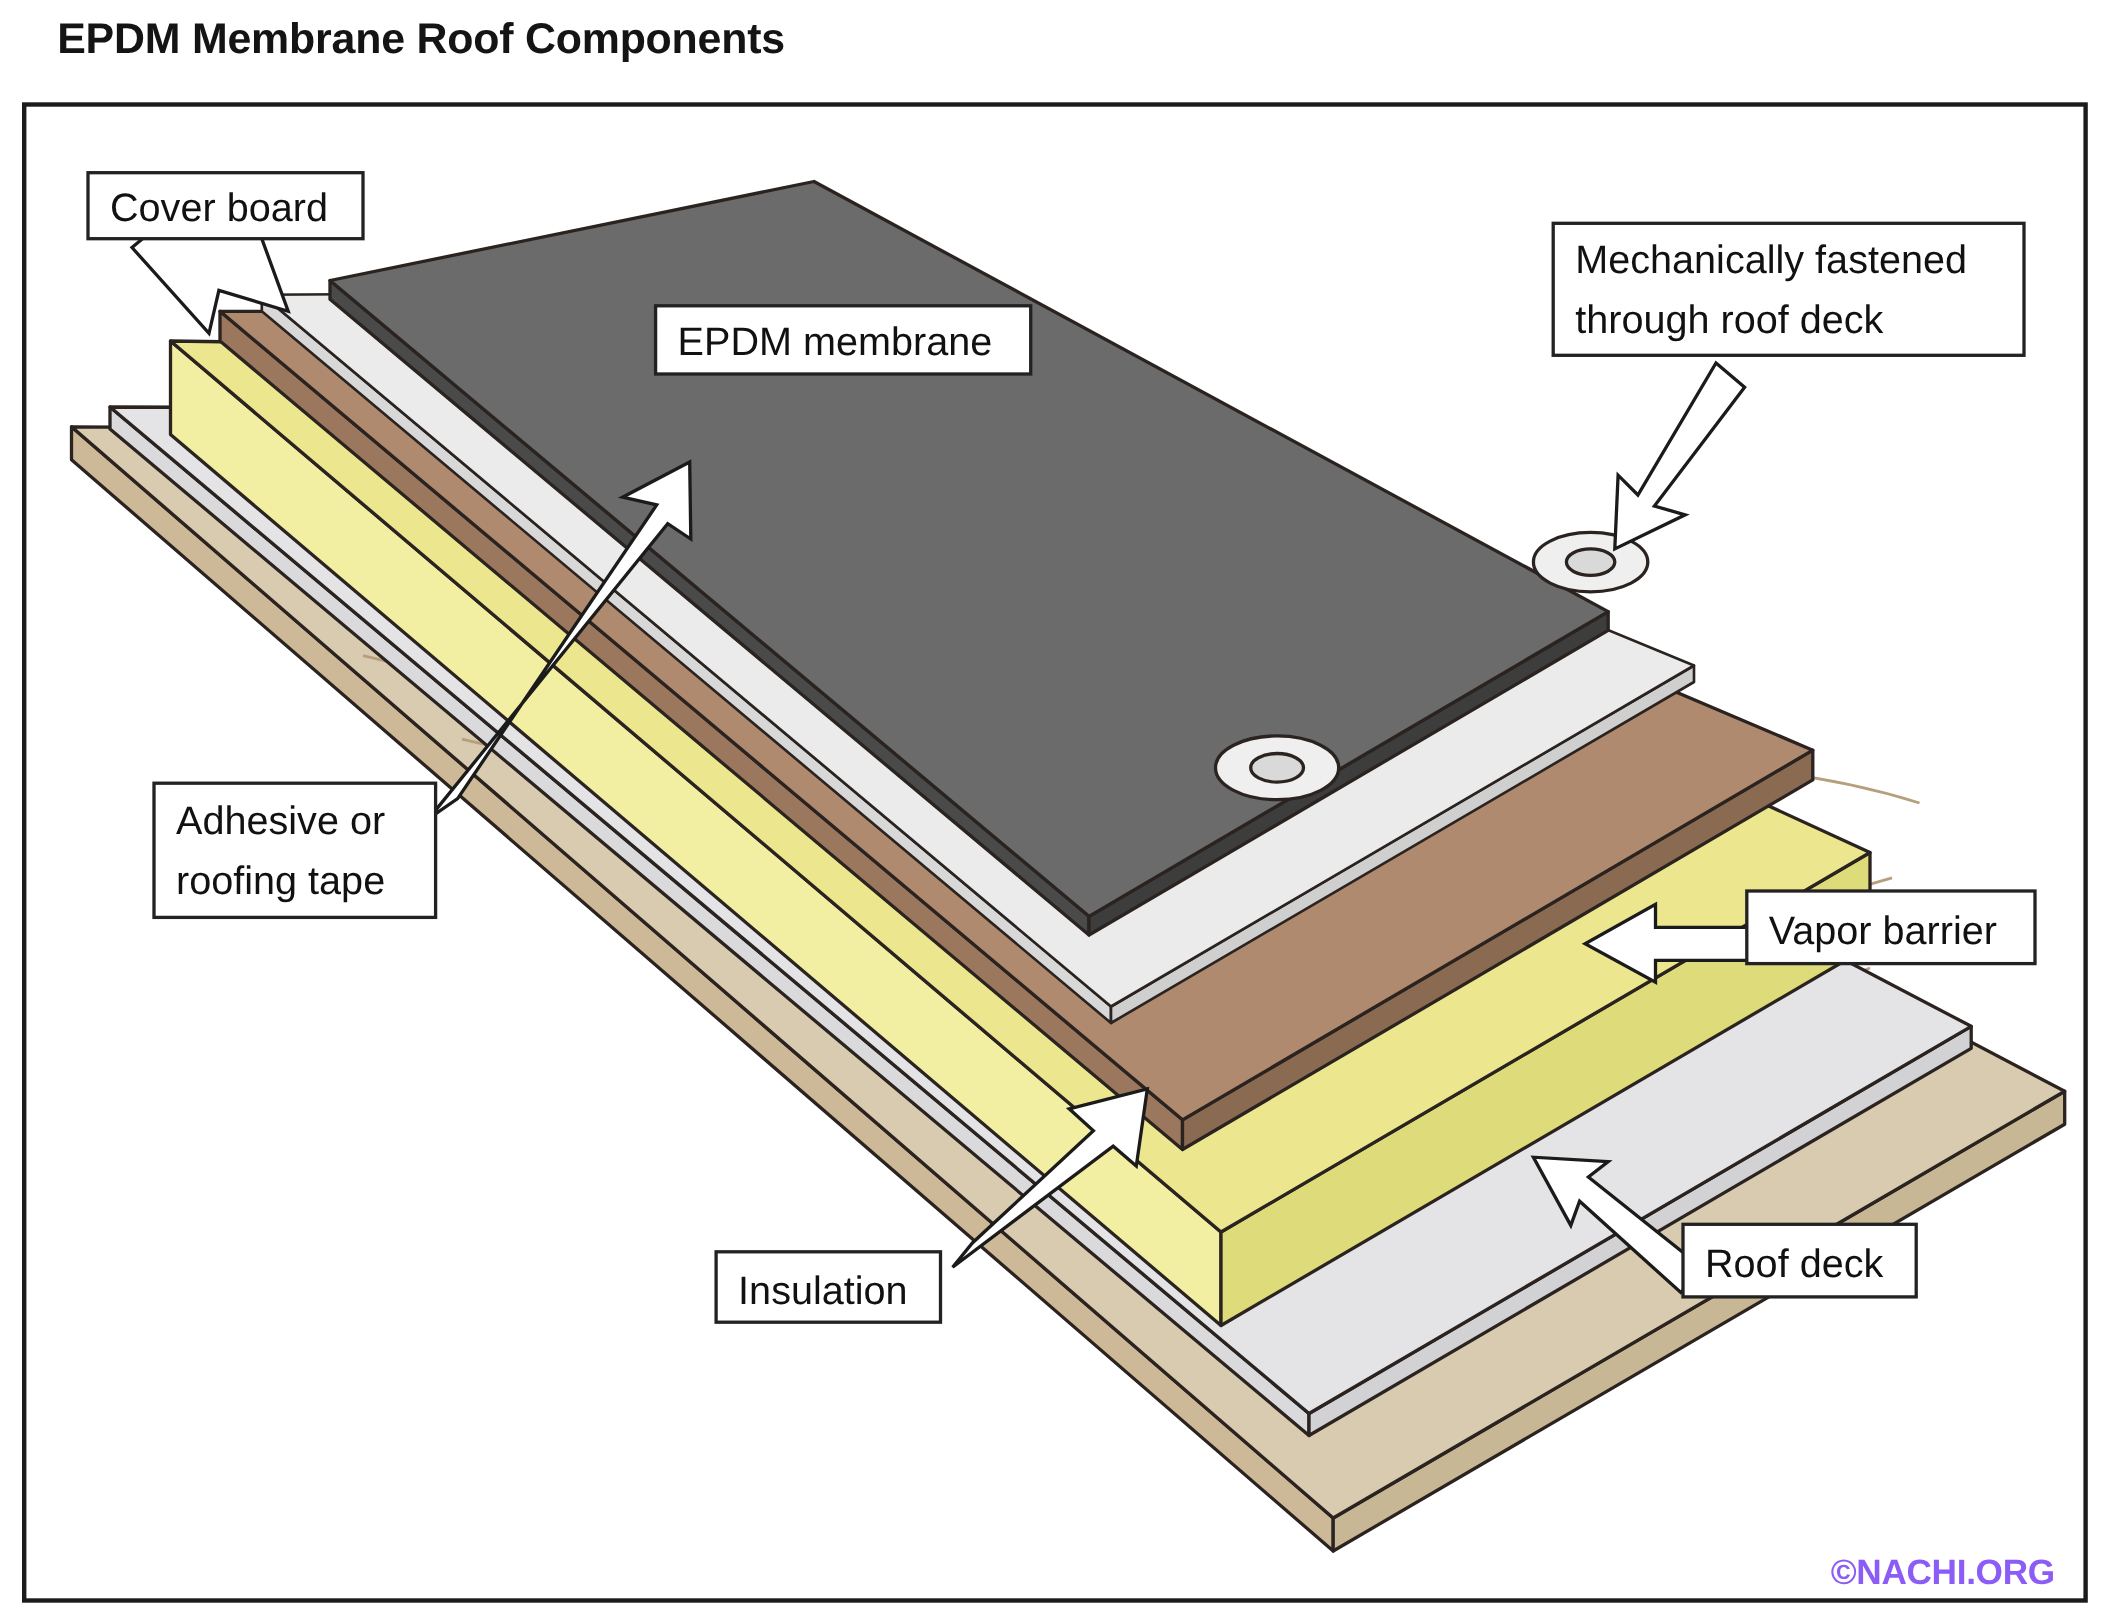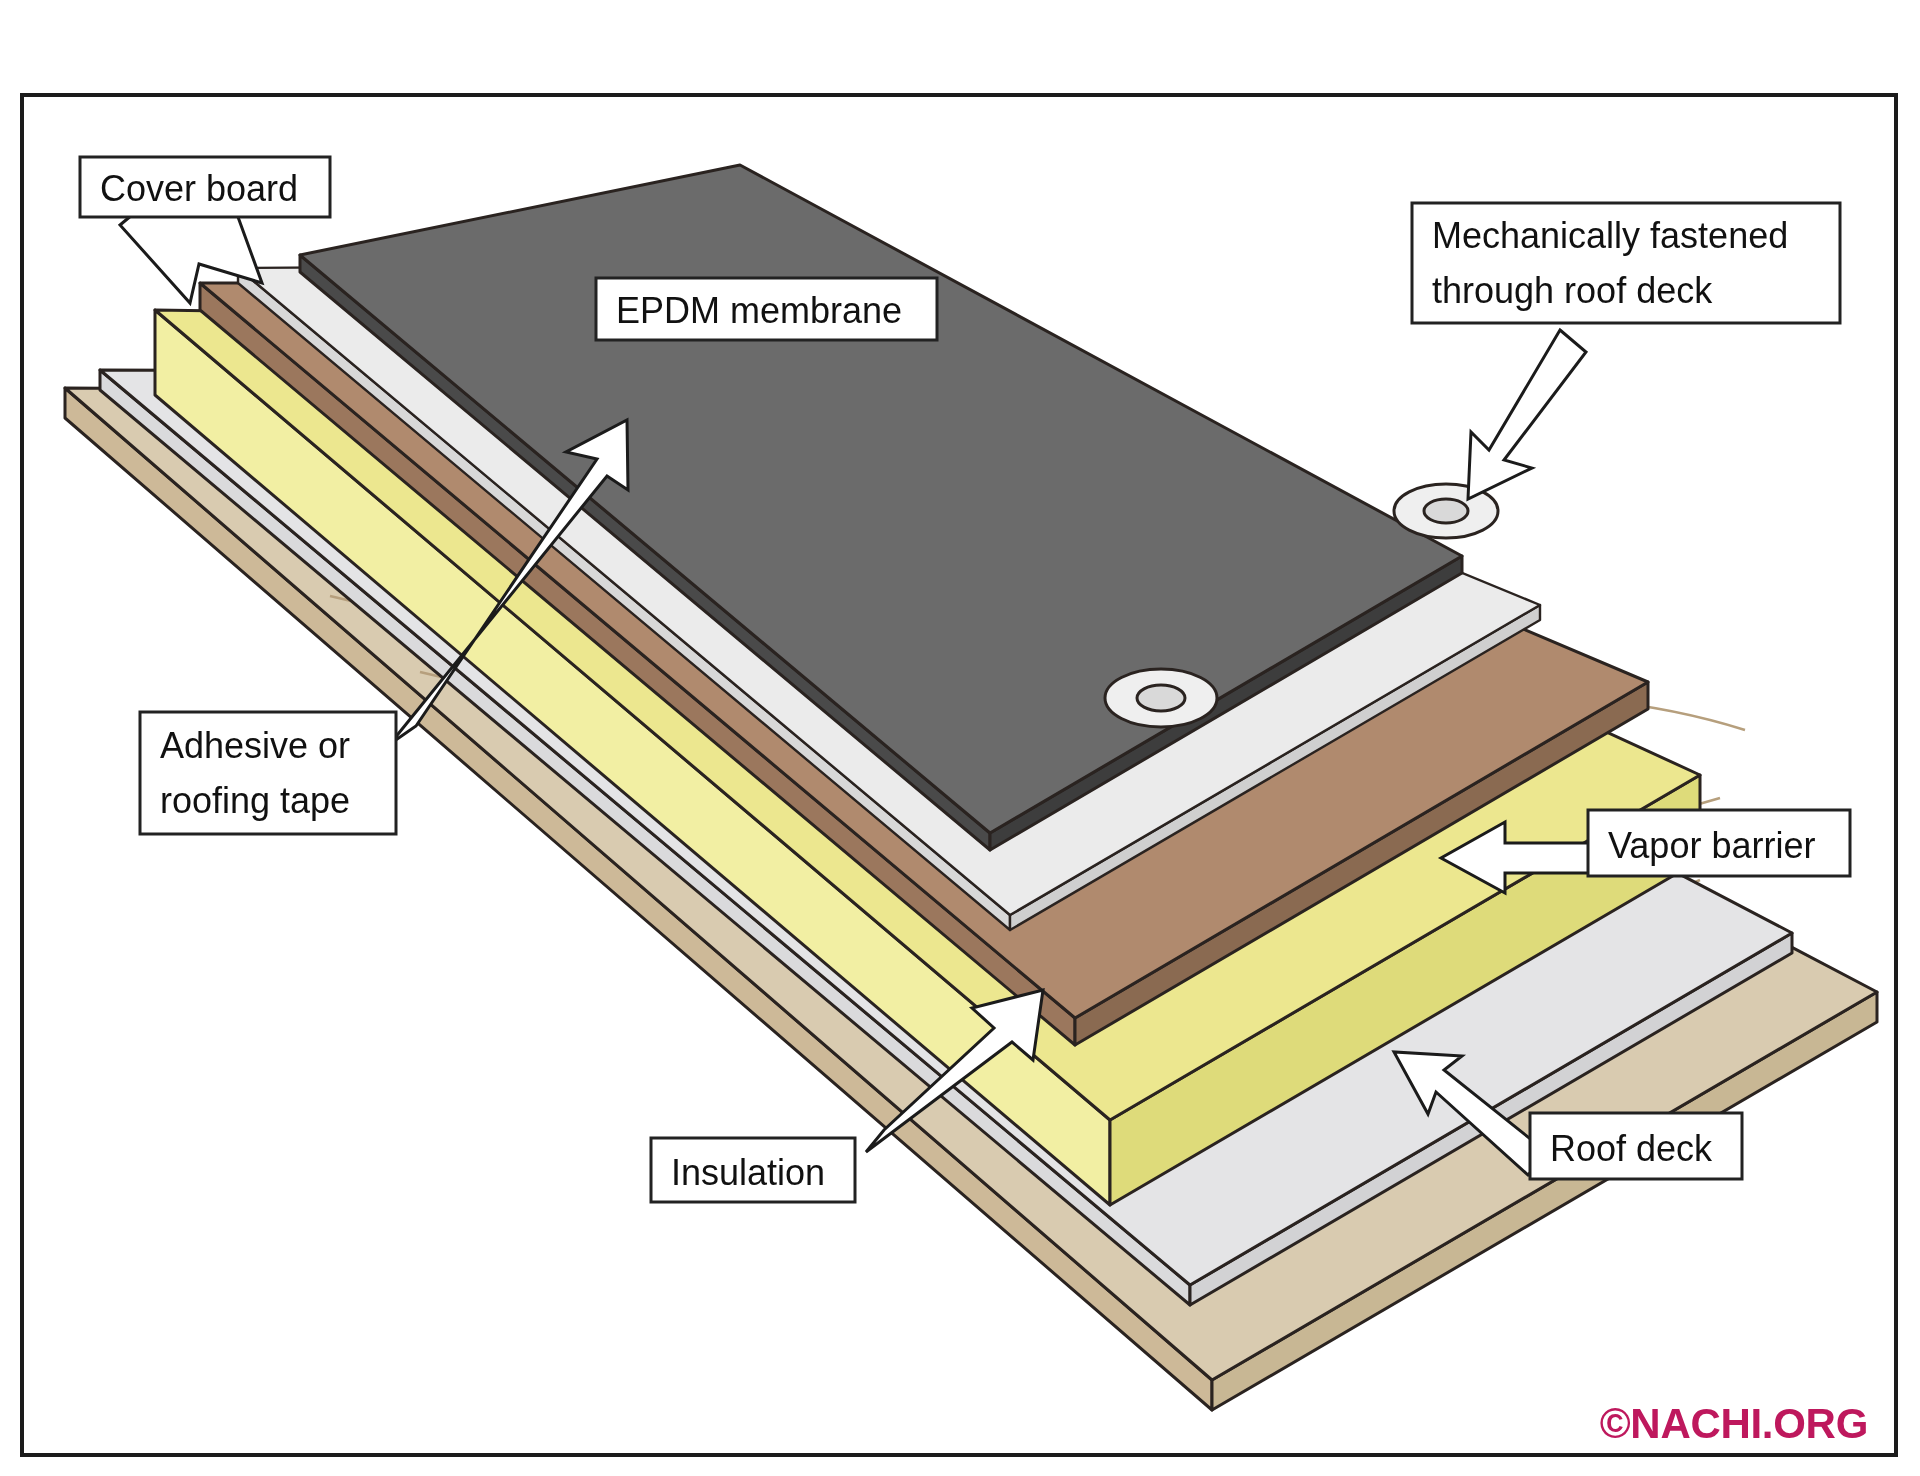--- a/index.html
+++ b/index.html
@@ -30,29 +30,30 @@
   .lbl-txt{
     font-family:"Liberation Sans","DejaVu Sans",sans-serif;
     font-size:36px;fill:#111111;
   }
   .arrow{fill:#ffffff;stroke:#1b1b1b;stroke-width:3;stroke-linejoin:miter;}
   .edge{stroke:#2a2320;stroke-width:3;stroke-linejoin:round;}
   .thinedge{stroke:#2a2320;stroke-width:2.4;stroke-linejoin:round;}
   .grain{fill:none;stroke:#b69f7d;stroke-width:2.6;}
   #copyright{
     position:absolute;right:52px;bottom:28px;
-    font-size:42px;font-weight:bold;color:#be185d;
+    font-size:32px;font-weight:bold;color:#8b5cf6;
     letter-spacing:-0.3px;
   }
 </style>
 </head>
 <body>
 
 <div id="page">
 
+  <div id="title">EPDM Membrane Roof Components</div>
 
   <div id="frame"></div>
 
   <div id="svgwrap">
   <svg width="1920" height="1476" viewBox="0 0 1920 1476" xmlns="http://www.w3.org/2000/svg">
 
     <g>
 
       <polygon class="edge" points="65,388 65,418 1212,1410 1212,1380" fill="#cdb998"></polygon>
 

